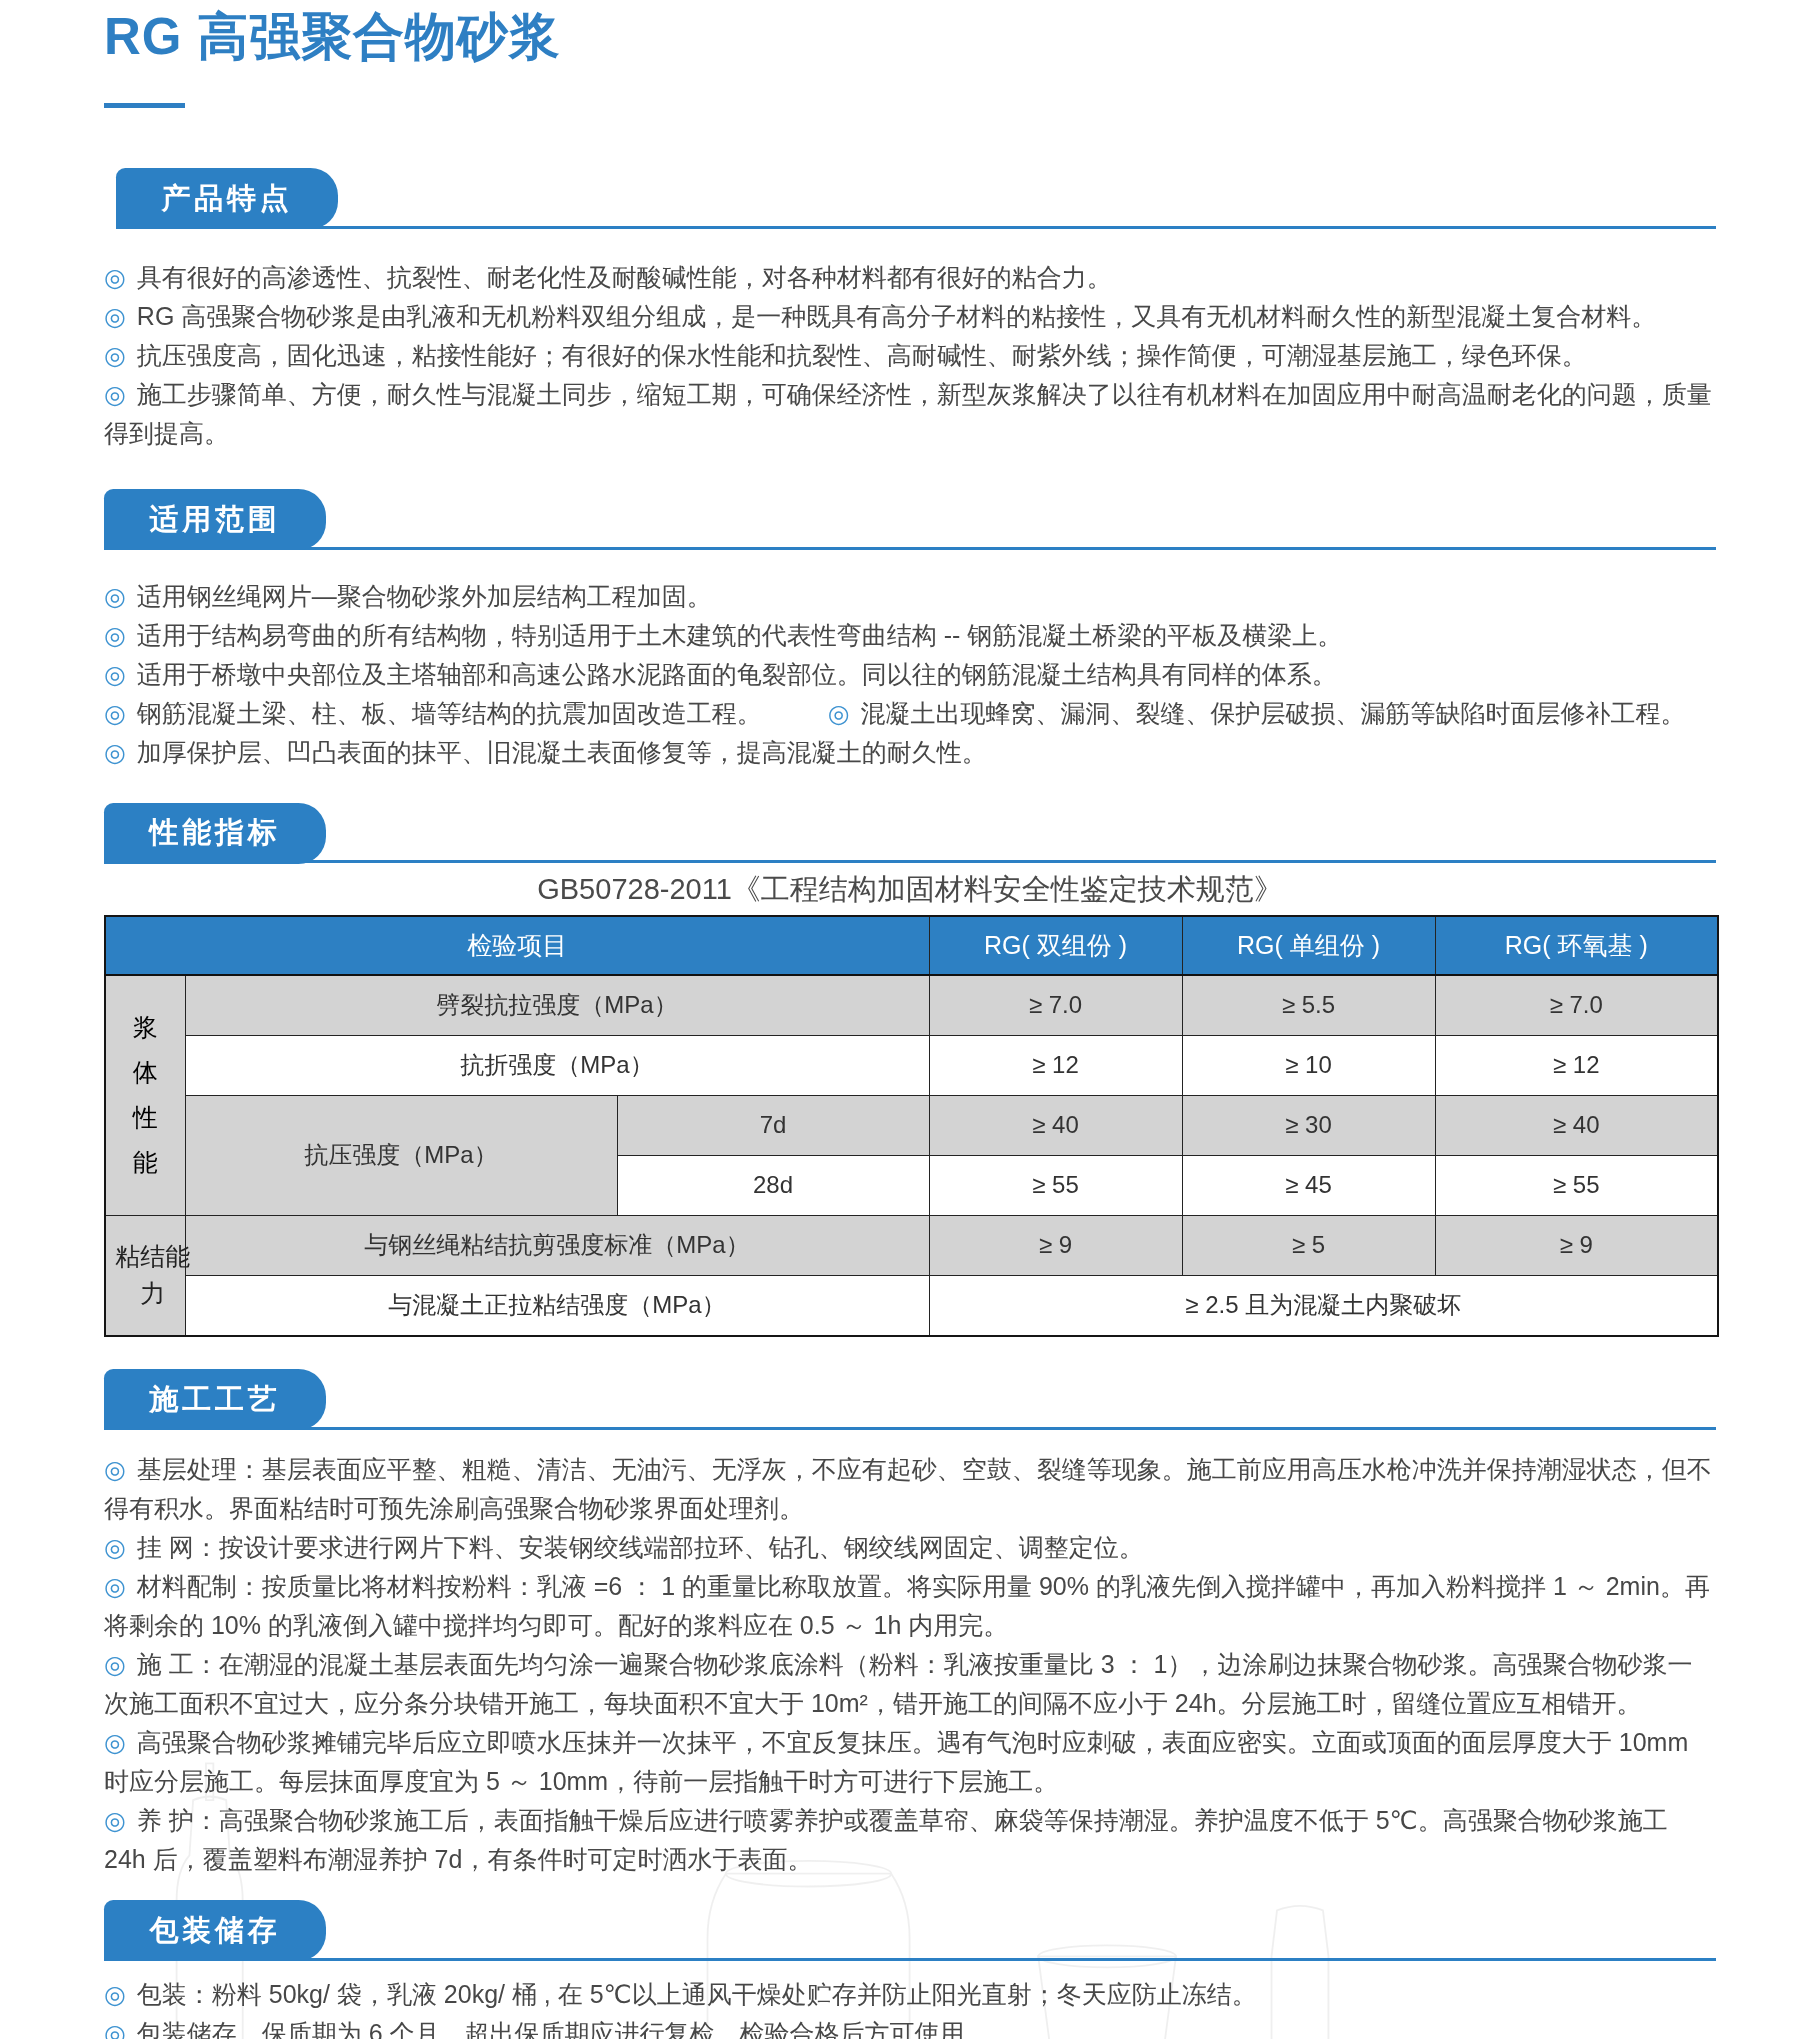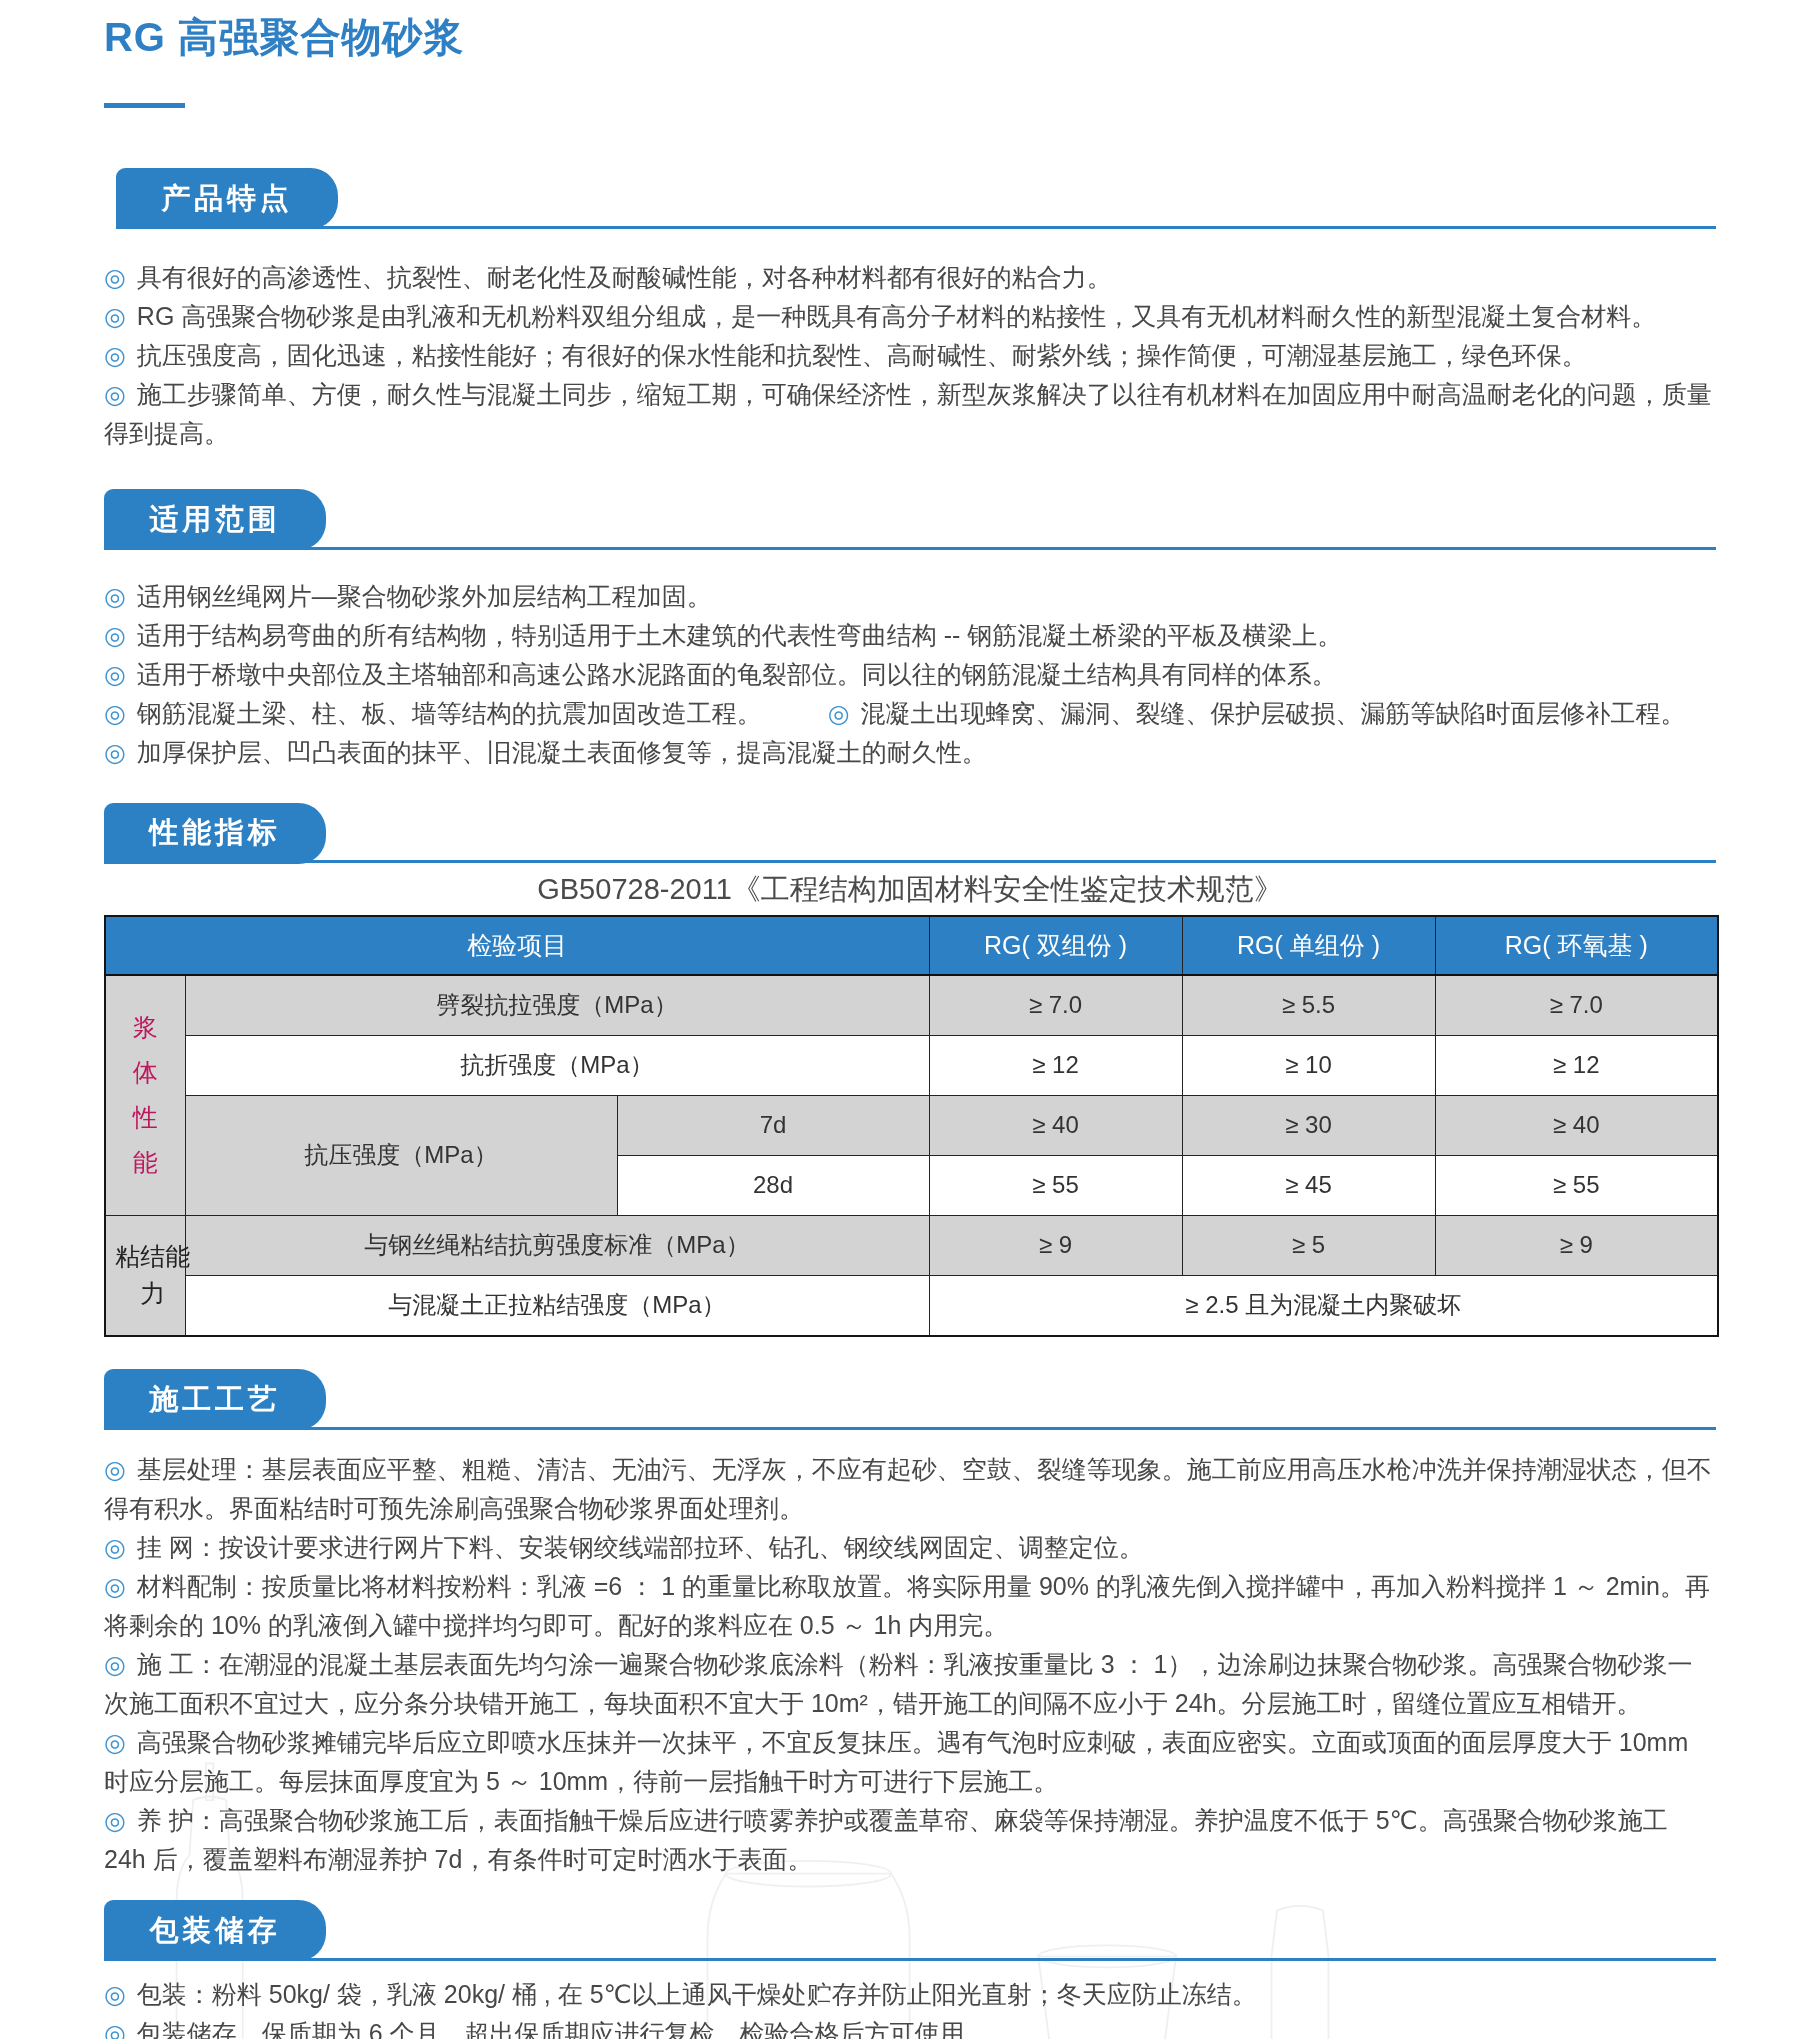--- a/index.html
+++ b/index.html
@@ -4,21 +4,21 @@
 <style>
   html,body{margin:0;padding:0;}
   body{
     width:1809px;height:2040px;background:#ffffff;position:relative;overflow:hidden;
     font-family:"Liberation Sans","DejaVu Sans",sans-serif;
   }
   .content{position:relative;z-index:2;margin-left:104px;width:1612px;}
 
   h1.page-title{
     margin:0;padding-top:13px;line-height:48px;
-    font-size:40px;font-weight:bold;color:#2e7fc3;letter-spacing:0.9px;
+    font-size:51px;font-weight:bold;color:#2e7fc3;letter-spacing:0.9px;
   }
   .title-bar{width:81px;height:4.6px;background:#2e7fc3;margin-top:42px;}
 
   .sec-head{position:relative;height:57px;border-bottom:3.7px solid #2c80c4;}
   .sec-badge{
     position:absolute;left:0;bottom:-3.7px;height:61px;min-width:222px;box-sizing:border-box;
     background:#2c80c4;border-radius:9.2px 27.5px 27.5px 0;
     color:#fff;font-size:29px;font-weight:bold;letter-spacing:3.7px;
     display:flex;align-items:center;justify-content:center;padding:0 31px;
   }
@@ -44,21 +44,21 @@
     border:2.8px solid #151515;
   }
   table.perf td{
     border:1.8px solid #232323;height:43px;padding:8px;text-align:center;
     font-size:24px;color:#333;background:#fff;vertical-align:middle;
   }
   table.perf tr.hdr td{
     background:#2d80c3;color:#fff;height:41px;border-bottom:2.8px solid #111;font-size:25px;
   }
   table.perf td.g{background:#d3d3d3;}
-  .vstack4{display:block;width:1.1em;margin:0 auto;word-break:break-all;line-height:45px;font-size:25px;color:#be185d;}
+  .vstack4{display:block;width:1.1em;margin:0 auto;word-break:break-all;line-height:45px;font-size:25px;color:#000000;}
   .vstack2{display:block;width:3.1em;margin:0 auto;word-break:break-all;line-height:37px;font-size:25px;color:#222;}
 
   .watermark{position:absolute;z-index:1;left:138px;top:1745px;opacity:.55;}
 </style>
 </head>
 <body>
 
 <svg class="watermark" width="1286" height="295" viewBox="0 0 1400 321" fill="none" stroke="#e3e3e3" stroke-width="2">
   <path d="M60 60 q18 -8 36 0 l4 60 q14 16 14 50 v151 h-72 v-151 q0 -34 14 -50 z"></path>
   <path d="M74 20 h8 v40 h-8 z"></path>

